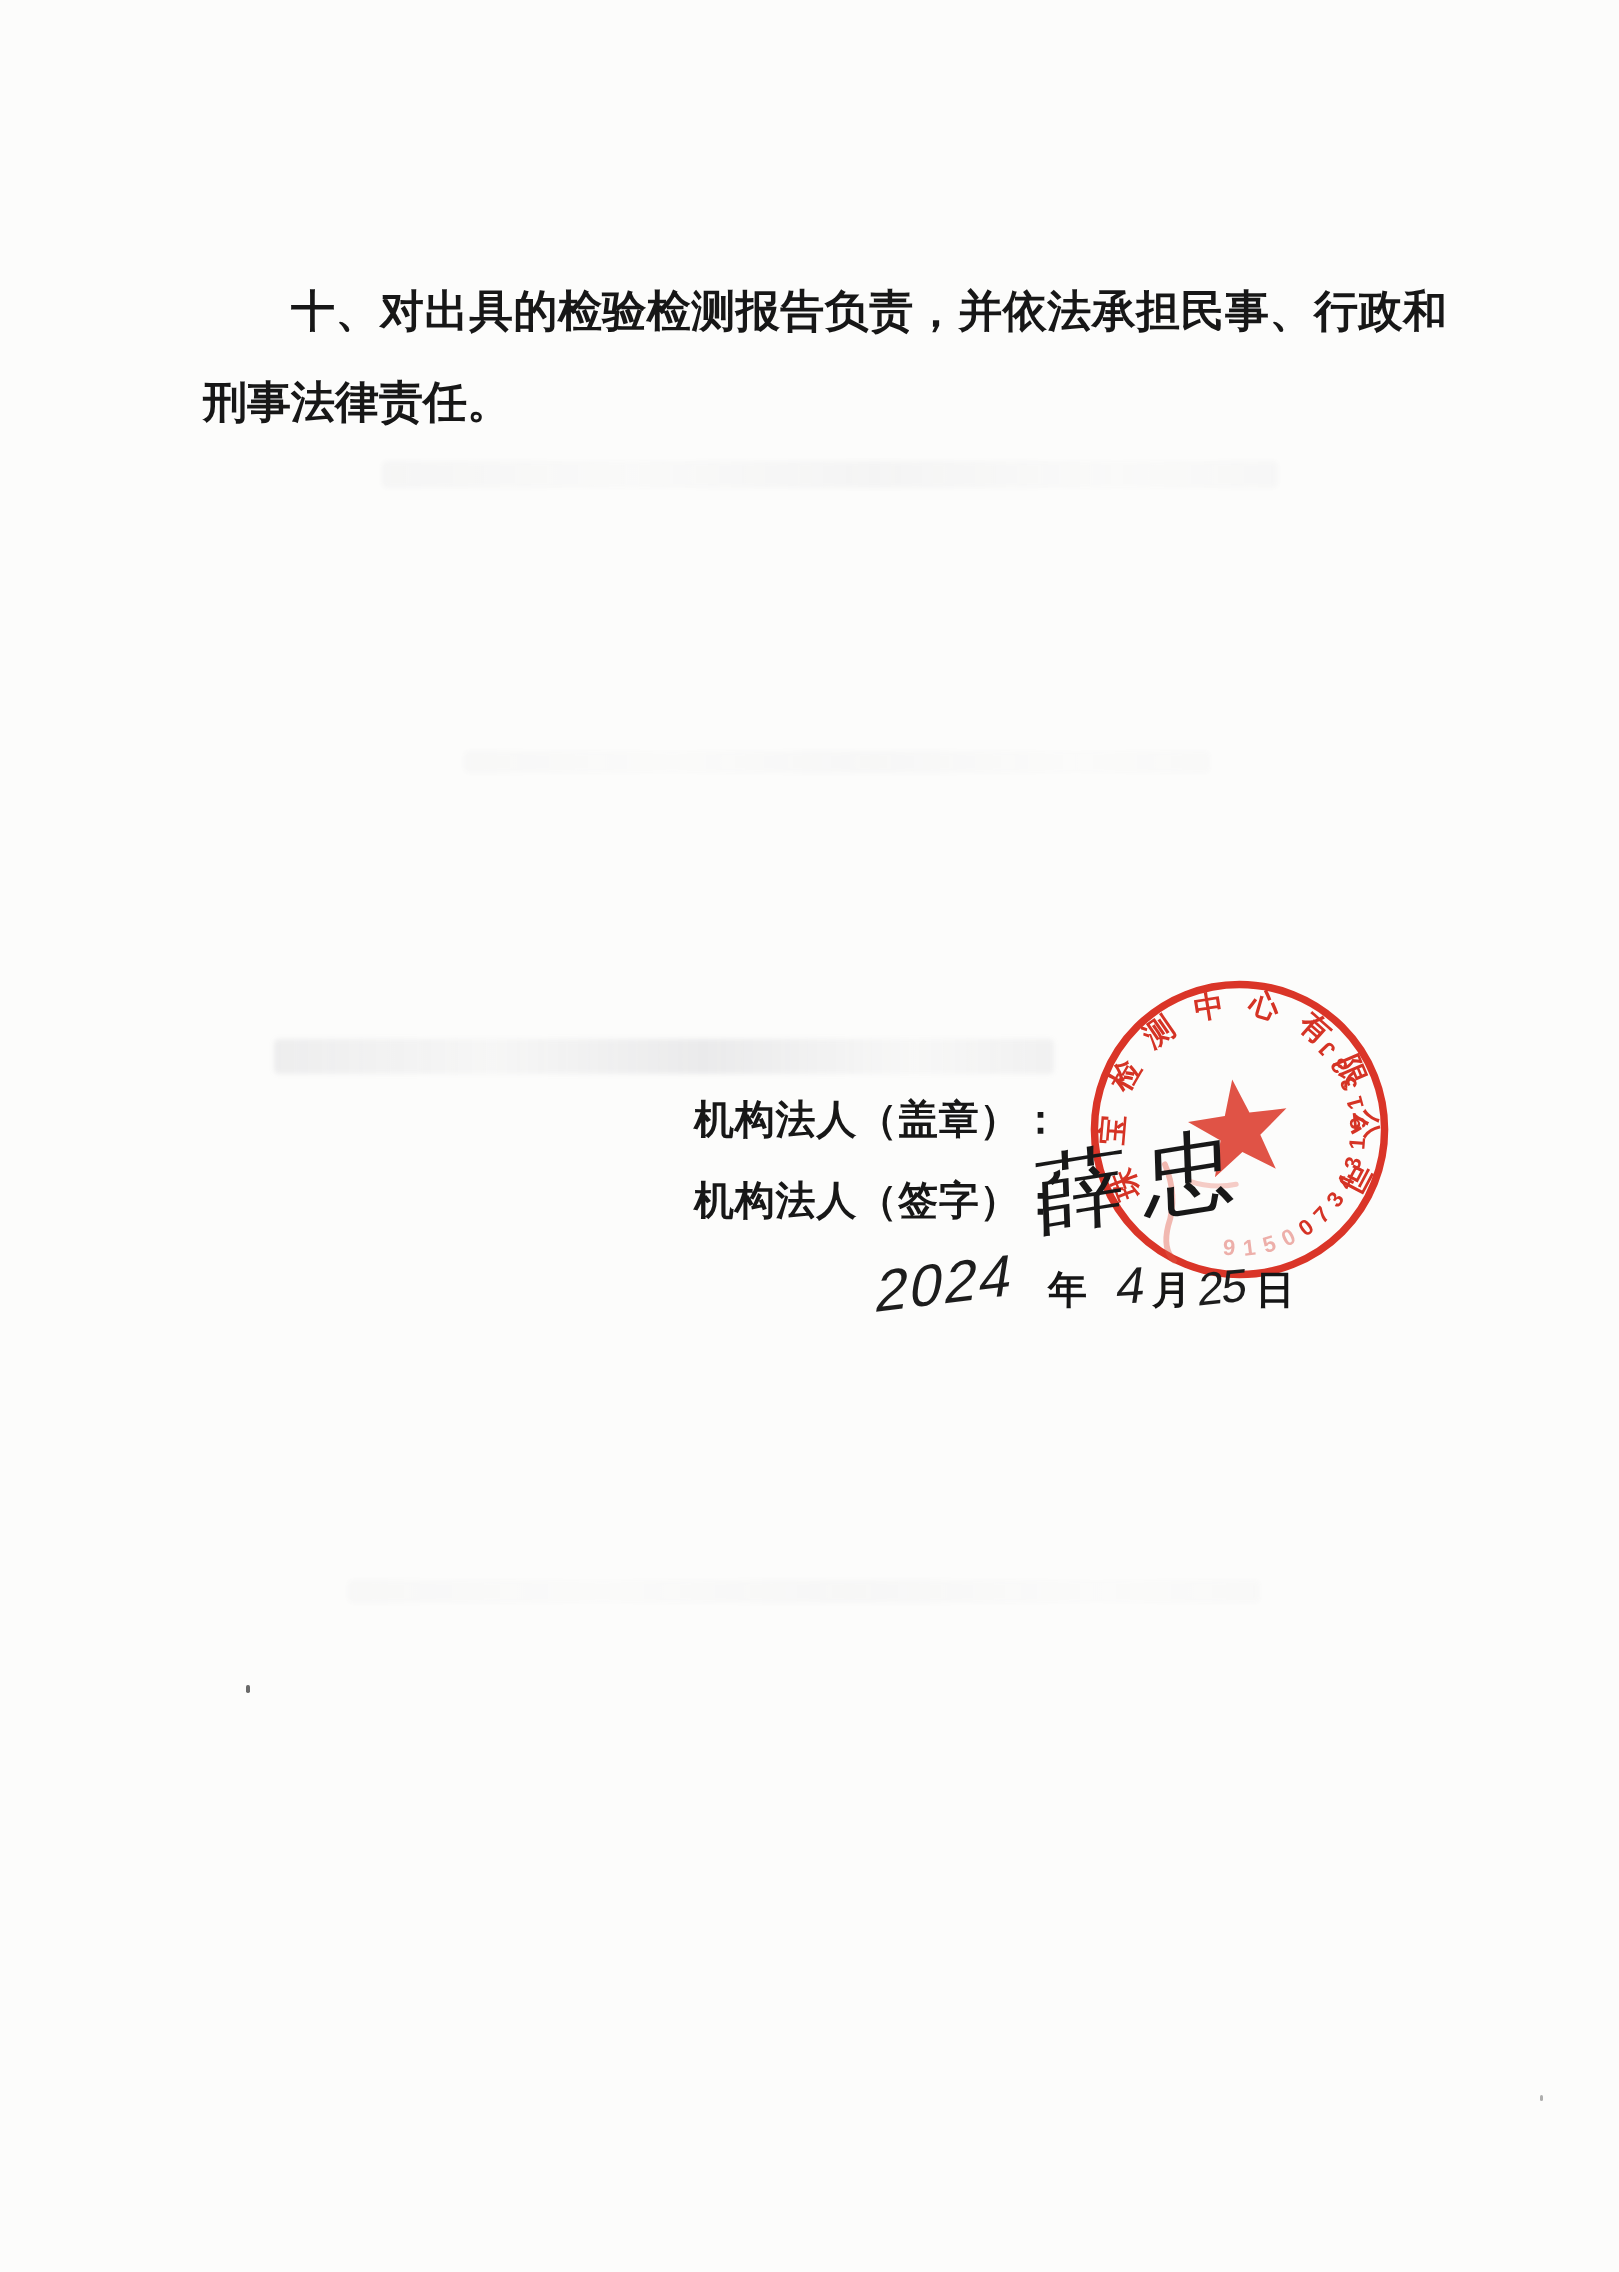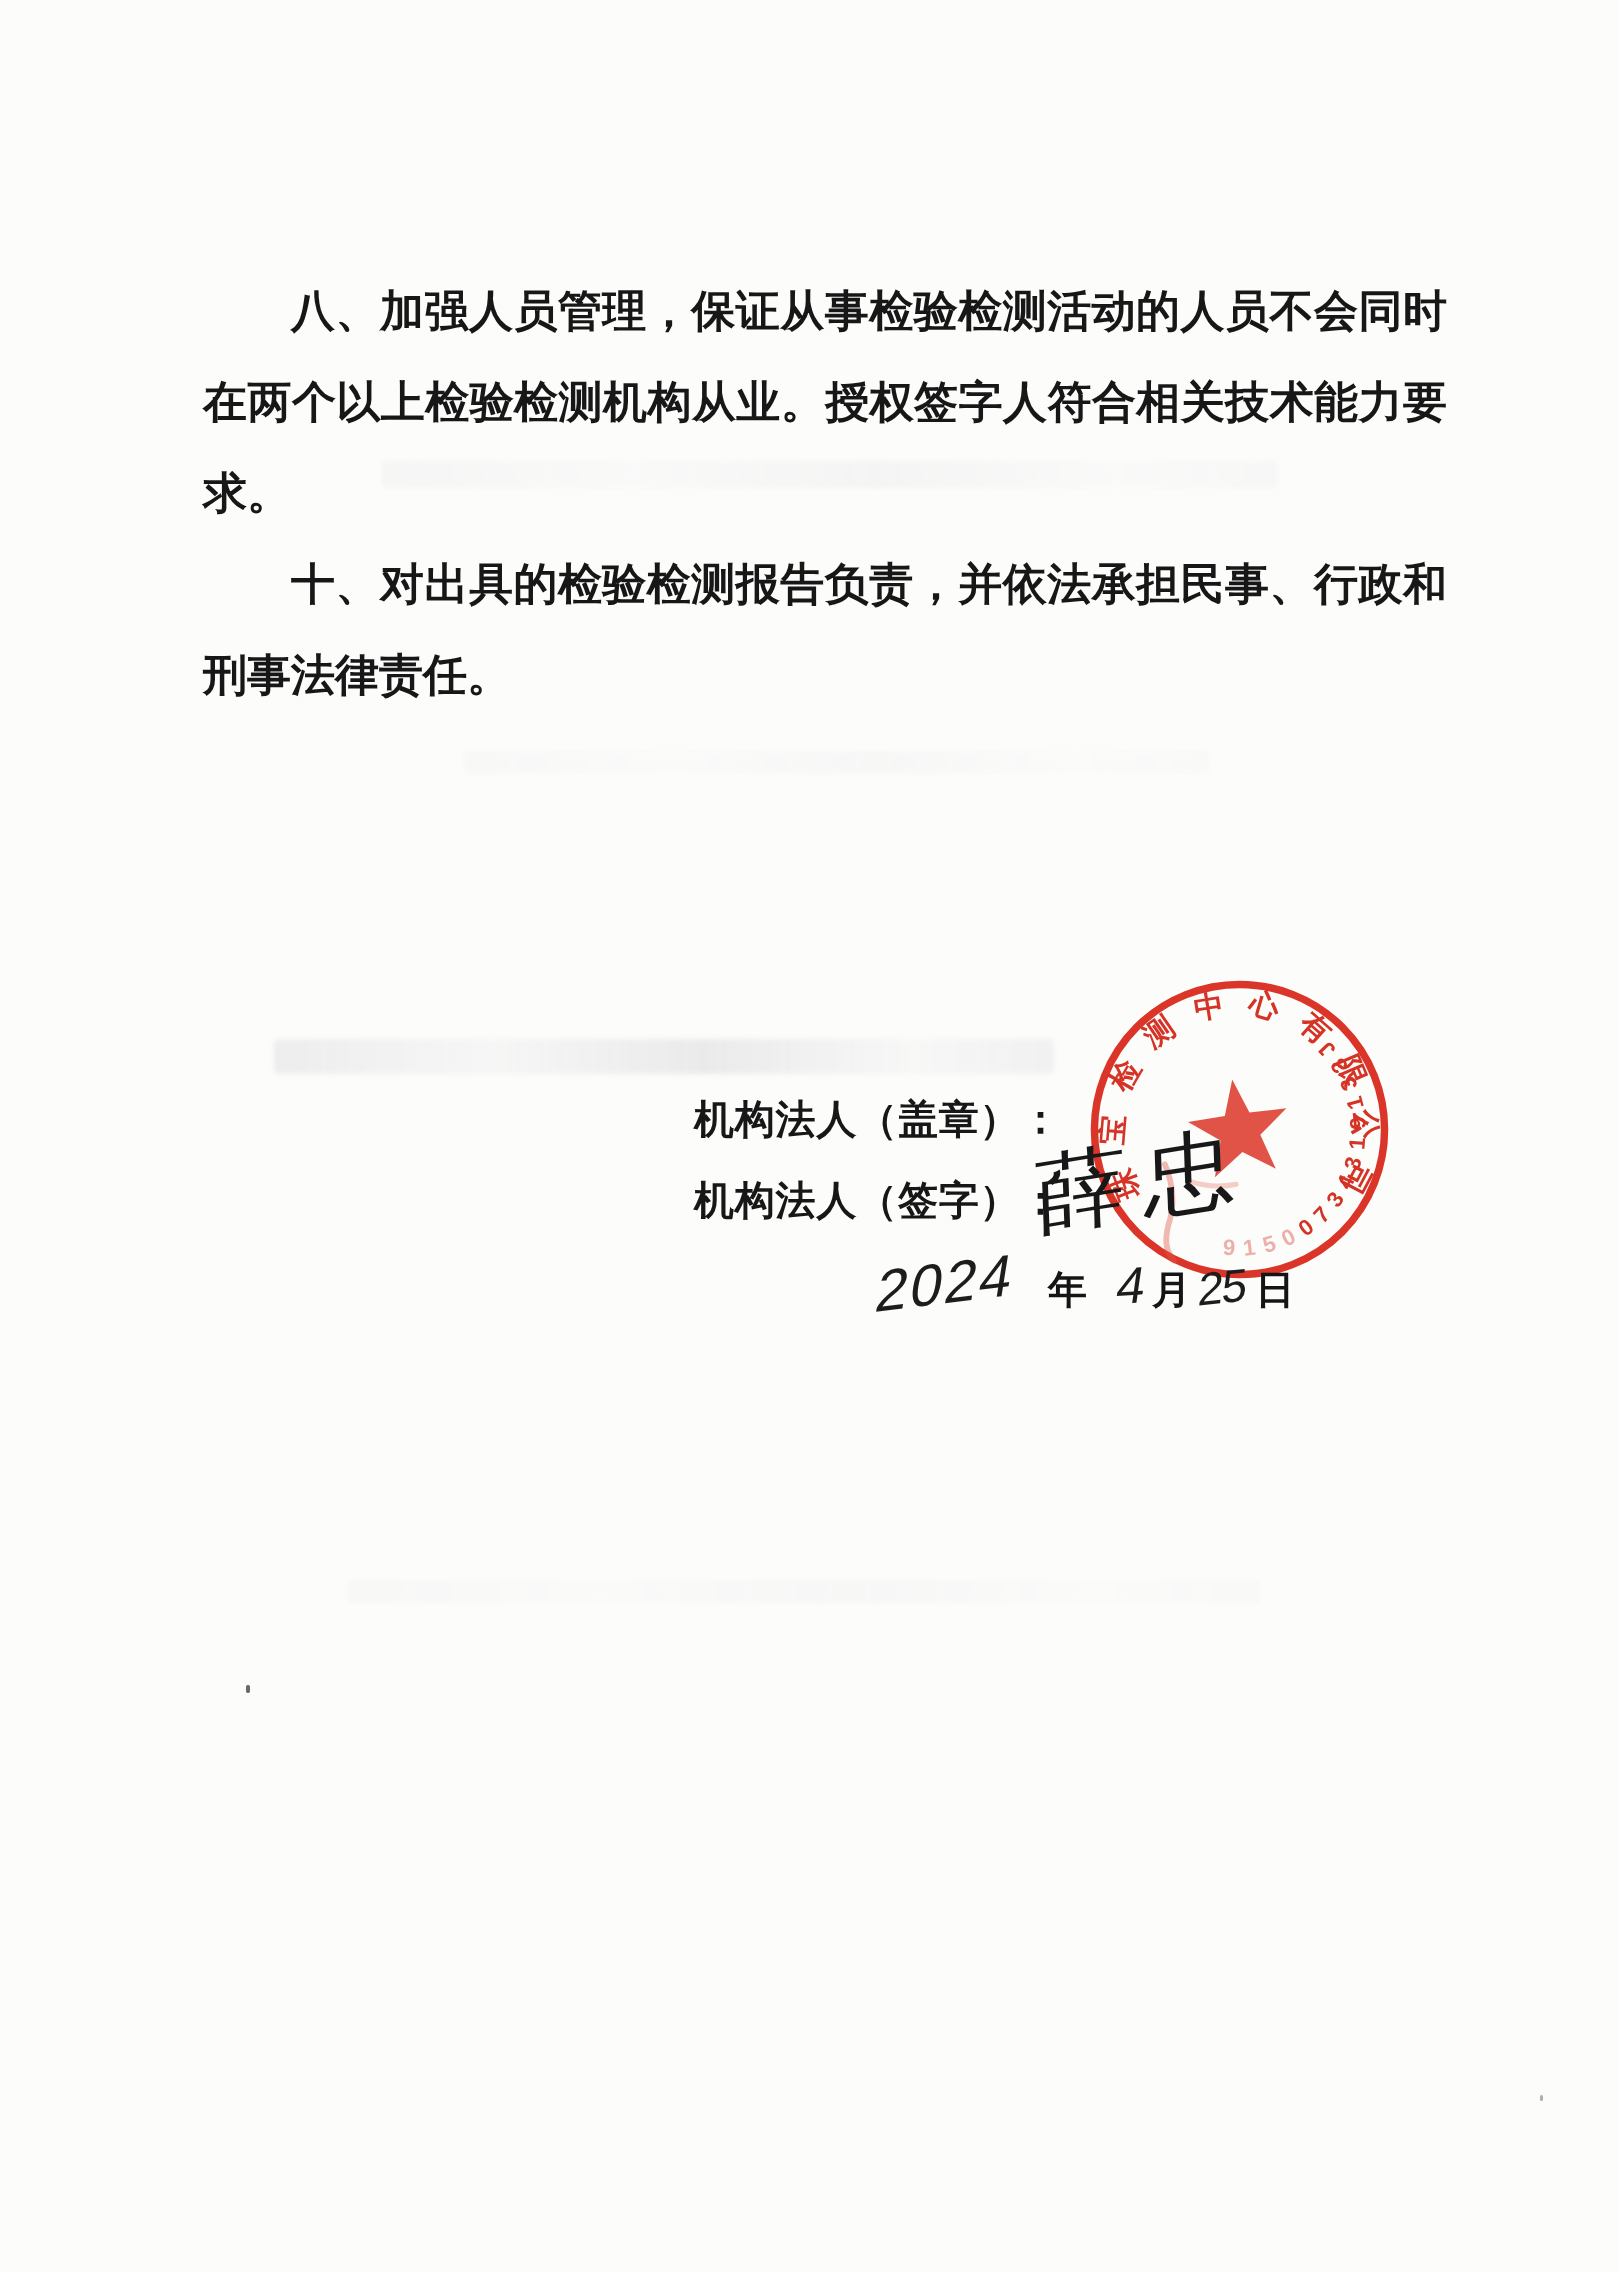--- a/index.html
+++ b/index.html
@@ -54,21 +54,20 @@
   .ghost-band{
     background:linear-gradient(90deg,rgba(110,110,125,.10),rgba(110,110,125,.04) 28%,rgba(110,110,125,.12) 55%,rgba(110,110,125,.03) 82%,rgba(110,110,125,.08));
     filter:blur(2.5px);border-radius:5px;
   }
   .speck{background:#3a3a3a;border-radius:1.7px;}
 </style>
 </head>
 <body>
 
 <div class="doc-text">
-  <p>八、加强人员管理，保证从事检验检测活动的人员不会同时在两个以上检验检测机构从业。授权签字人符合相关技术能力要求。</p>
   <p>十、对出具的检验检测报告负责，并依法承担民事、行政和刑事法律责任。</p>
 </div>
 
 <div class="sig-label lbl-seal">机构法人（盖章）：</div>
 <div class="sig-label lbl-signer">机构法人（签字）：</div>
 
 <svg class="stamp" viewBox="0 0 380 380">
   <defs>
     <path id="arcTop" d="M 75.3 270.3 A 140 140 0 1 1 304.7 270.3" fill="none"></path>
     <path id="arcBot" d="M 163.6 339.7 A 152 152 0 0 0 287.7 73.6" fill="none"></path>

